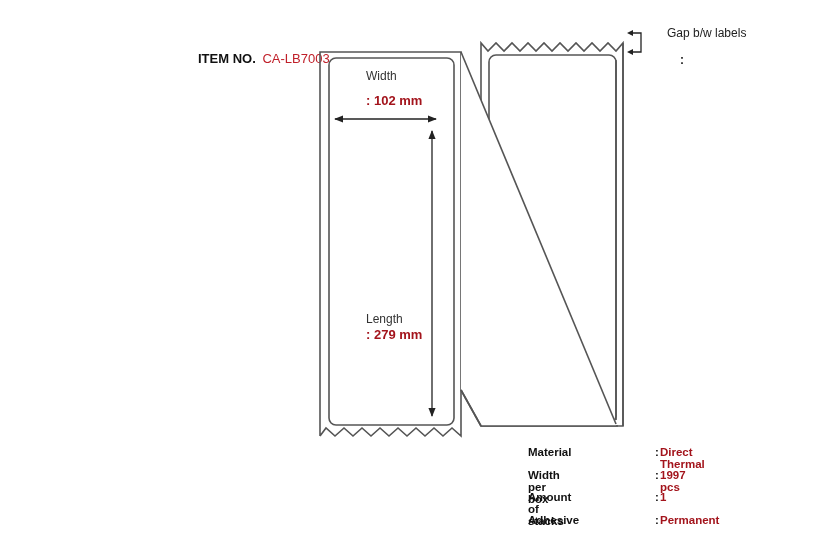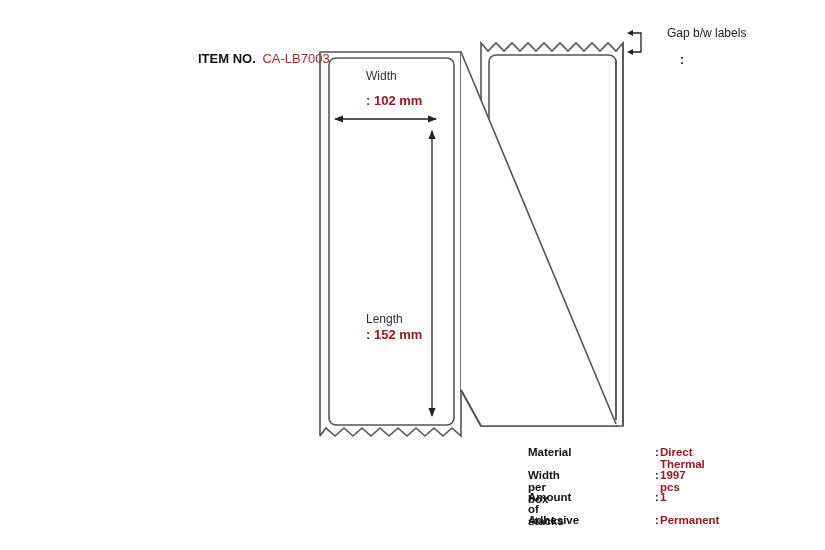--- a/index.html
+++ b/index.html
@@ -65,21 +65,21 @@
   <g stroke="#222" stroke-width="1.3" fill="none">
     <polyline points="629,33 641,33 641,52 629,52"></polyline>
   </g>
   <path d="M627,33 L633,30 L633,36 z" fill="#222"></path>
   <path d="M627,52 L633,49 L633,55 z" fill="#222"></path>
 </svg>
 
 <div class="abs lbl" style="left:366px; top:69px;">Width</div>
 <div class="abs val" style="left:366px; top:93px;">: 102 mm</div>
 <div class="abs lbl" style="left:366px; top:312px;">Length</div>
-<div class="abs val" style="left:366px; top:327px;">: 152 mm</div>
+<div class="abs val" style="left:366px; top:327px;">: 279 mm</div>
 
 <div class="abs gap-lbl">Gap b/w labels</div>
 <div class="abs gap-colon">:</div>
 
 <div class="specs">
   <div class="spec-row">
     <span class="k">Material</span>
     <span class="c">:</span>
     <span class="v">Direct Thermal</span>
   </div>

